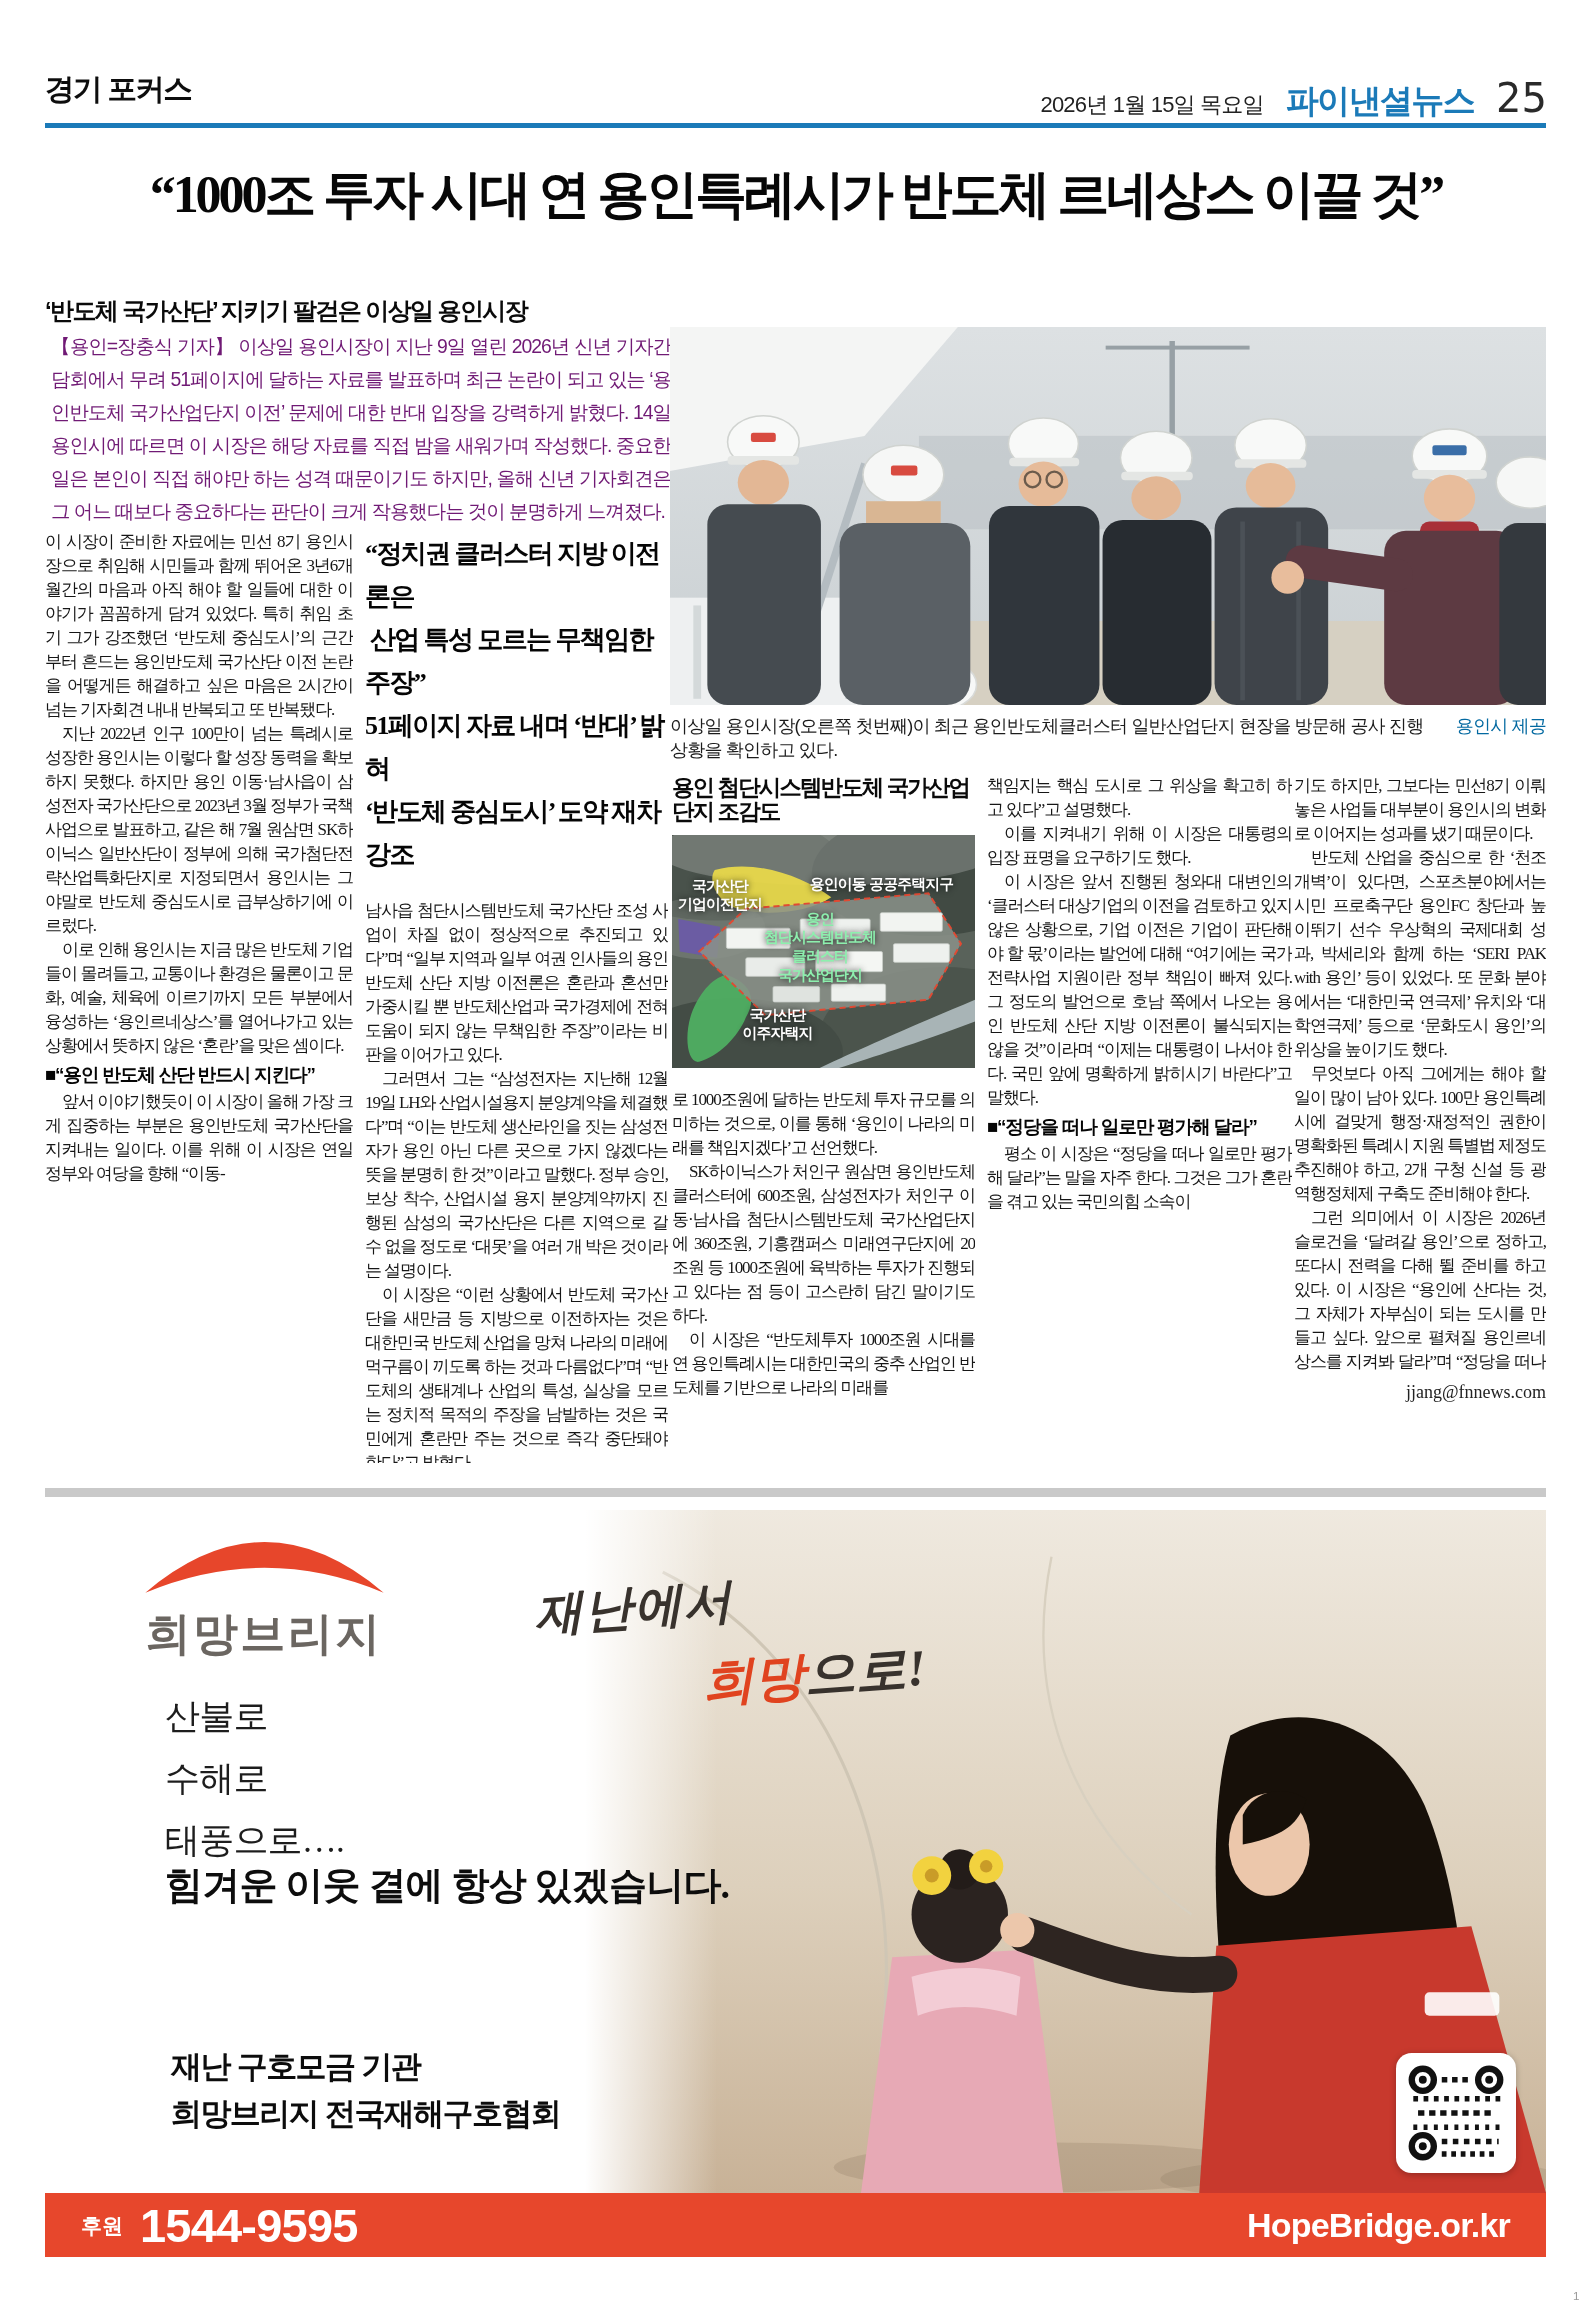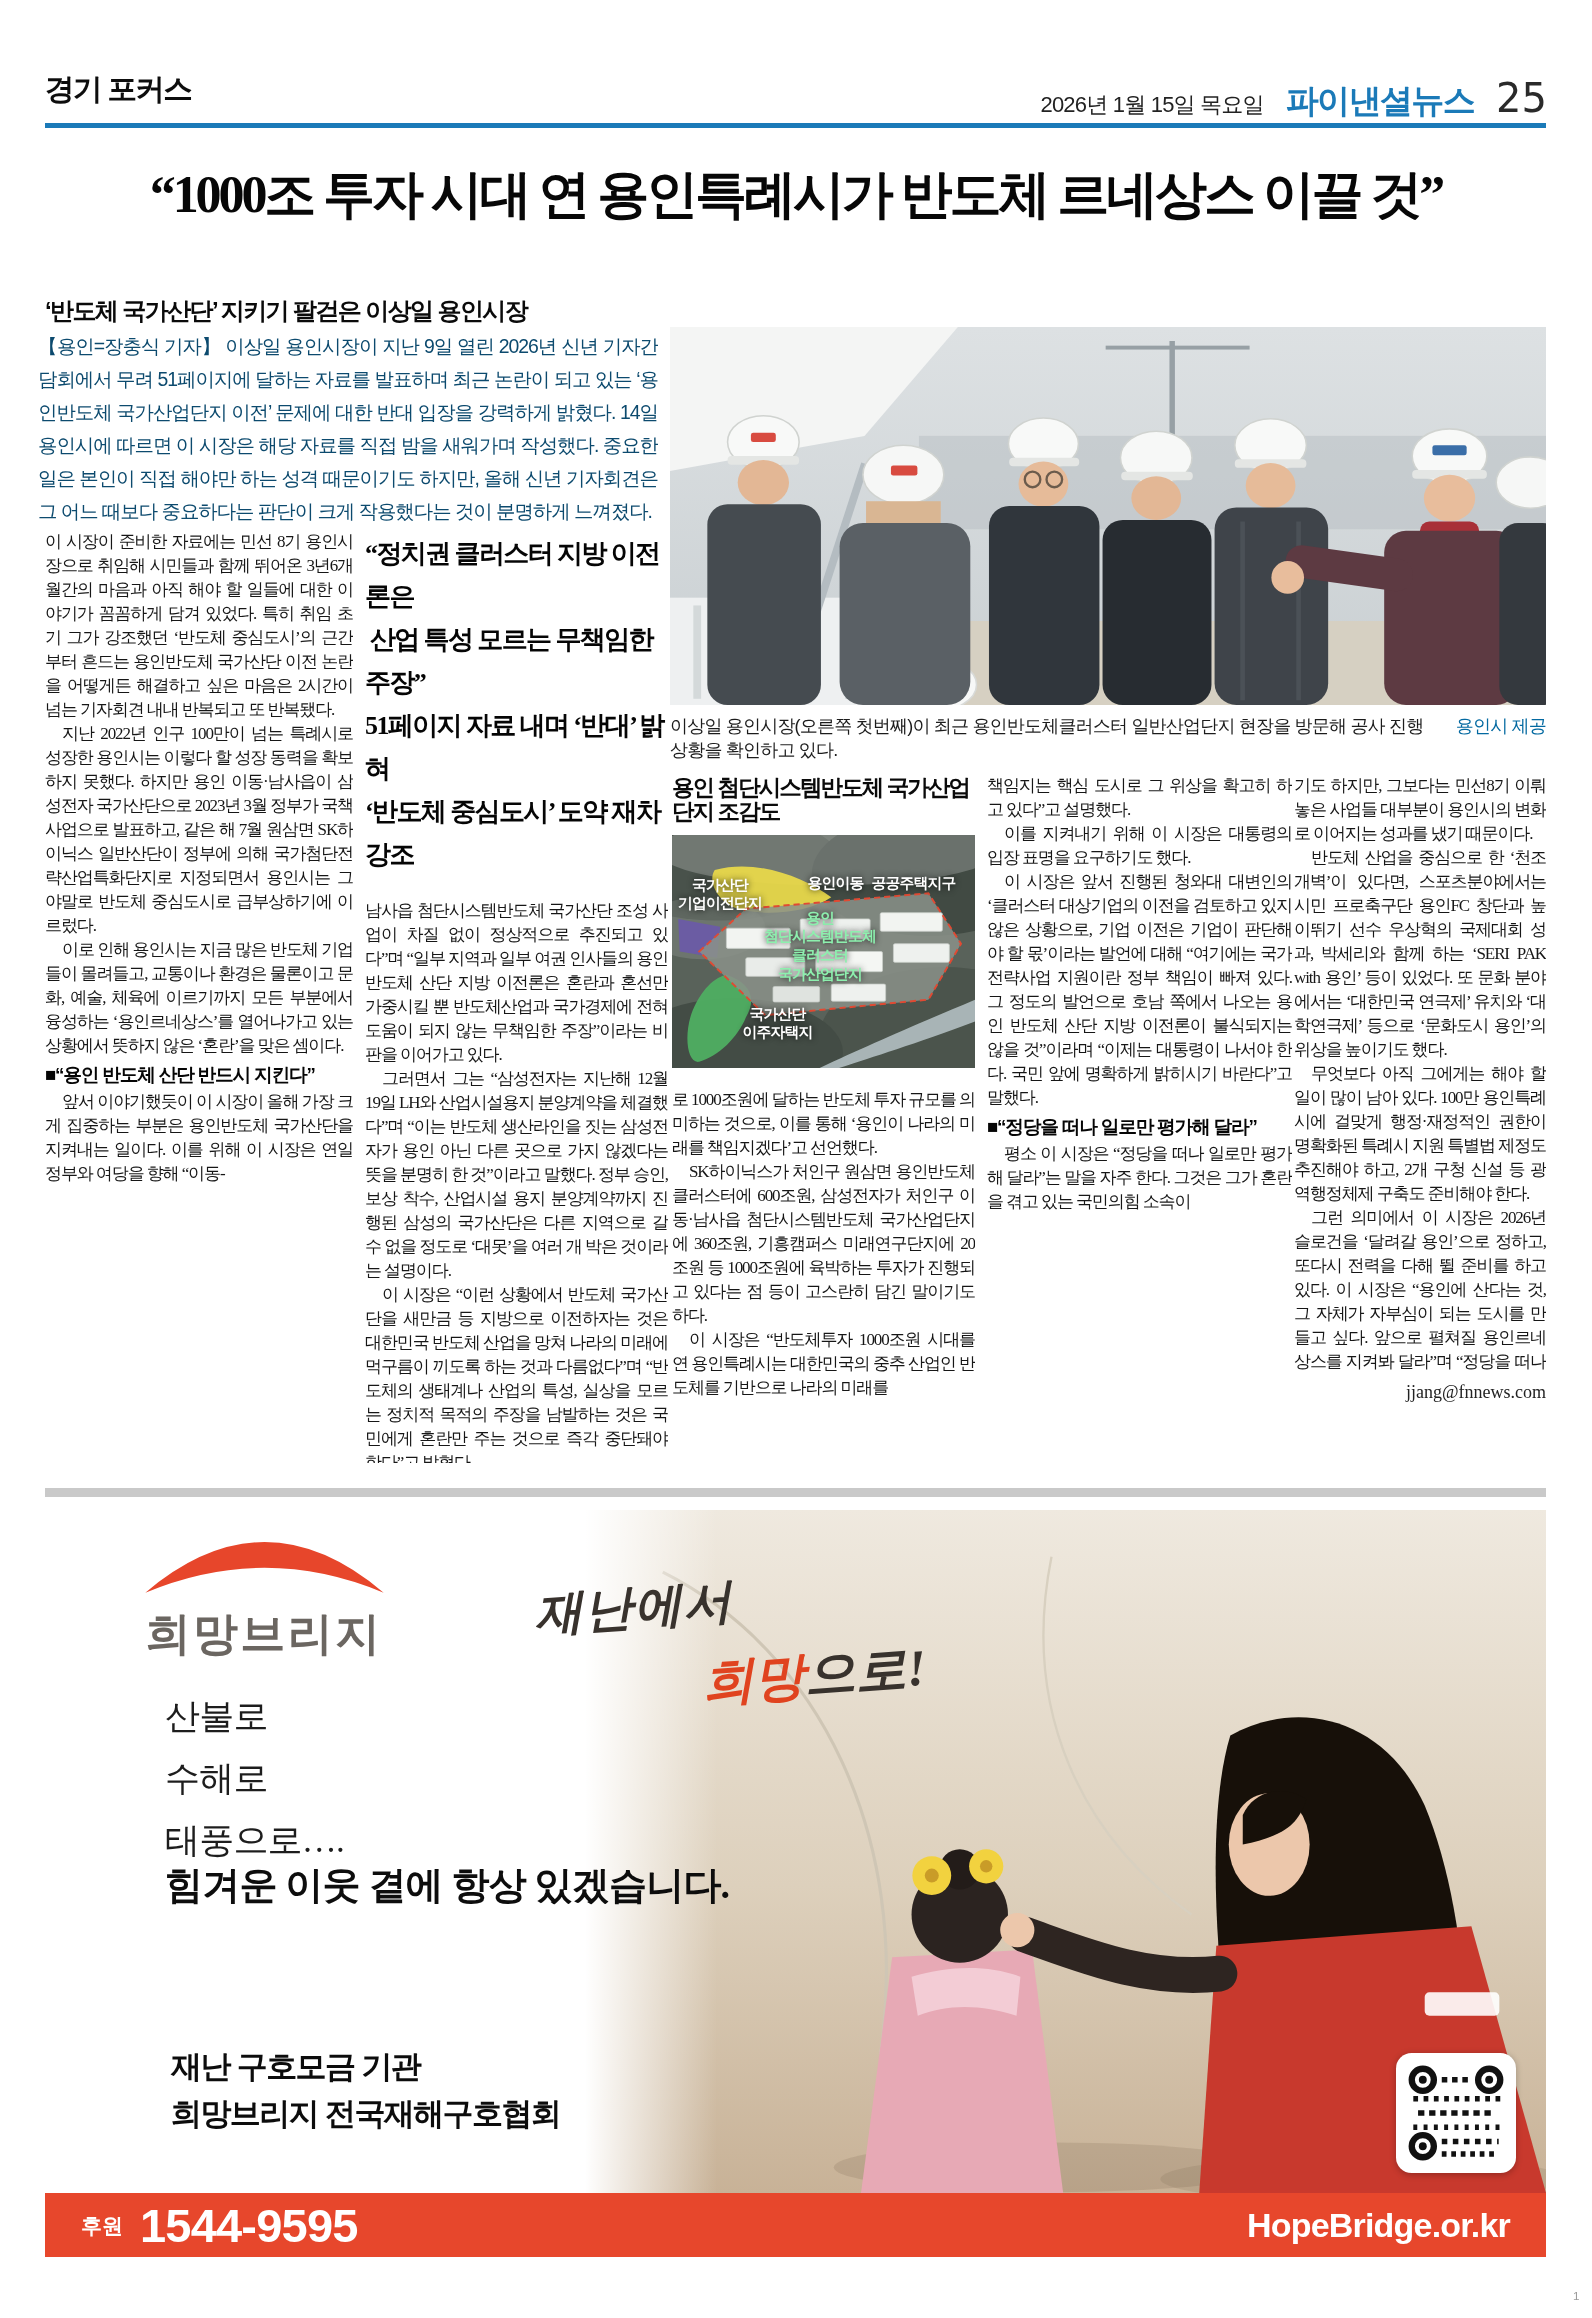--- a/index.html
+++ b/index.html
@@ -10,22 +10,22 @@
   .header-right{position:absolute;right:45px;top:75px;display:flex;align-items:baseline;gap:22px;}
   .issue-date{font-size:22px;color:#222;letter-spacing:-0.8px;}
   .np-brand{font-size:33px;font-weight:800;color:#1b7ab8;letter-spacing:-1.6px;}
   .pagenum{font-size:40px;font-weight:400;color:#2a2a2a;font-family:"DejaVu Sans","Liberation Sans",sans-serif;}
   .header-rule{position:absolute;left:45px;top:123px;width:1501px;height:4.7px;background:#1b7ab8;}
   
   .headline{position:absolute;left:0;top:160px;width:1592px;margin:0;text-align:center;
             font-family:"Liberation Serif","DejaVu Serif",serif;font-weight:700;font-size:52px;
             letter-spacing:-3.1px;color:#070707;white-space:nowrap;}
   .subheadline{position:absolute;left:45px;top:295px;font-size:24px;font-weight:800;letter-spacing:-1.6px;color:#0a0a0a;}
-  .lead{position:absolute;left:38px;top:330px;width:620px;height:197px;overflow:hidden;
-        font-size:19.4px;line-height:33px;letter-spacing:-1px;text-align:justify;color:#0c4a6e;}
+  .lead{position:absolute;left:51px;top:330px;width:620px;height:197px;overflow:hidden;
+        font-size:19.4px;line-height:33px;letter-spacing:-1px;text-align:justify;color:#701a75;}
   
   .photo{position:absolute;left:670px;top:327px;width:876px;height:378px;overflow:hidden;background:#d4d8da;}
   .photo svg{display:block;width:100%;height:100%;}
   .caption-row{position:absolute;left:670px;top:714px;width:876px;display:flex;justify-content:space-between;
                font-size:18px;letter-spacing:-0.8px;color:#1c1c1c;}
   .caption-row .credit{color:#0369a1;flex:none;margin-left:23px;}
   
   .col{position:absolute;font-family:"Liberation Serif","DejaVu Serif",serif;font-size:17px;line-height:24px;
        letter-spacing:-1.1px;text-align:justify;color:#161616;overflow:hidden;}
   .col1{left:45px;top:530px;width:308px;height:933px;}
@@ -41,21 +41,21 @@
   .blk-quote{font-weight:700;font-size:26px;line-height:43px;letter-spacing:-1.6px;color:#050505;
              white-space:pre-wrap;text-align:left;text-indent:0;}
   .reporter-email{position:absolute;left:1294px;top:1382px;width:252px;text-align:right;
                   font-family:"Liberation Serif","DejaVu Serif",serif;font-size:18px;color:#222;}
   
   .map-figure{margin:0 0 20px 0;}
   .map-title{font-family:"Liberation Sans","DejaVu Sans",sans-serif;font-weight:800;font-size:22.5px;
              letter-spacing:-1.9px;color:#0a0a0a;padding:1.6px 0 11px;text-align:left;text-indent:0;}
   .map-canvas{position:relative;width:303px;height:233px;overflow:hidden;}
   .map-canvas svg{display:block;width:100%;height:100%;}
-  .map-label{position:absolute;font-family:Liberation Mono, monospace;font-weight:700;
+  .map-label{position:absolute;font-family:Liberation Sans, sans-serif;font-weight:700;
              font-size:14.8px;line-height:18.7px;letter-spacing:-0.8px;color:#fff;text-align:center;
              white-space:pre-line;text-shadow:0 0 6.2px rgba(0,0,0,.85);}
   .l-transfer{left:1.6px;top:42px;width:93px;}
   .l-housing{left:124px;top:40px;width:171px;}
   .l-cluster{left:78px;top:75px;width:140px;color:#8df0ae;}
   .l-relocation{left:51px;top:171px;width:109px;}
   
   .ad-separator{position:absolute;left:45px;top:1488px;width:1501px;height:9.3px;background:#c9c9c9;}
   .ad-photo{position:absolute;left:585px;top:1510px;width:961px;height:683px;overflow:hidden;}
   .ad-photo svg{display:block;width:100%;height:100%;}

